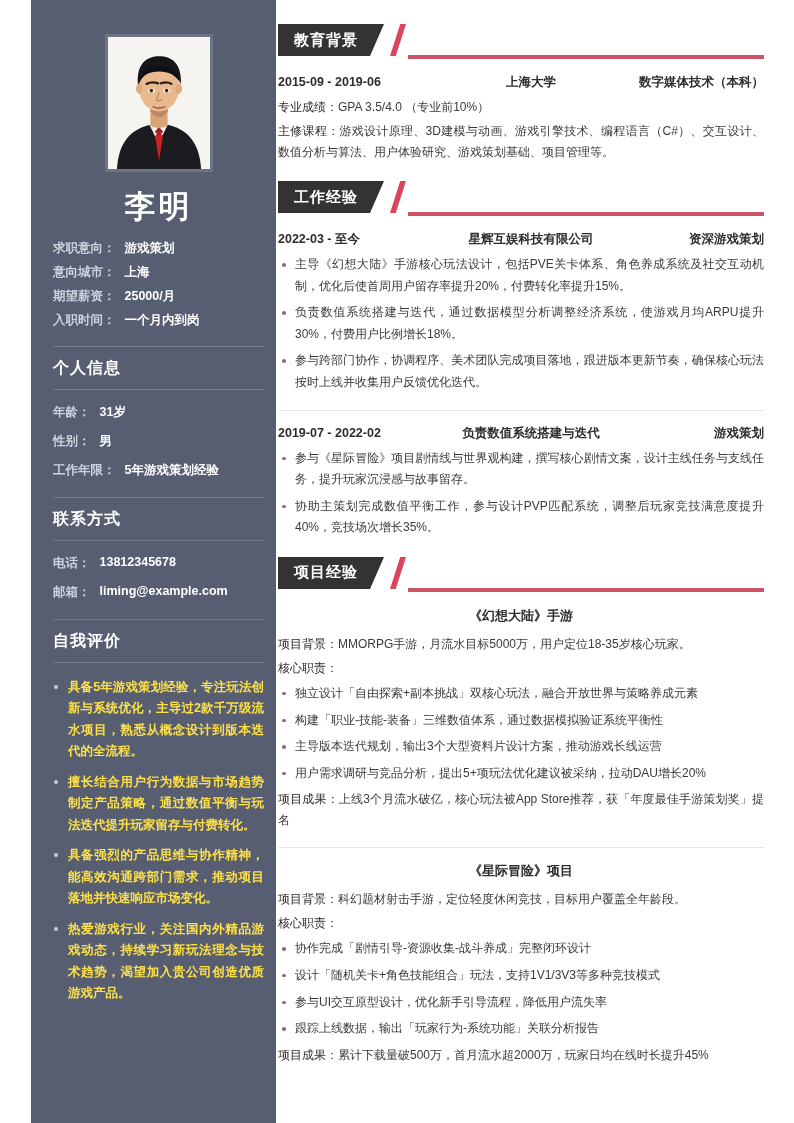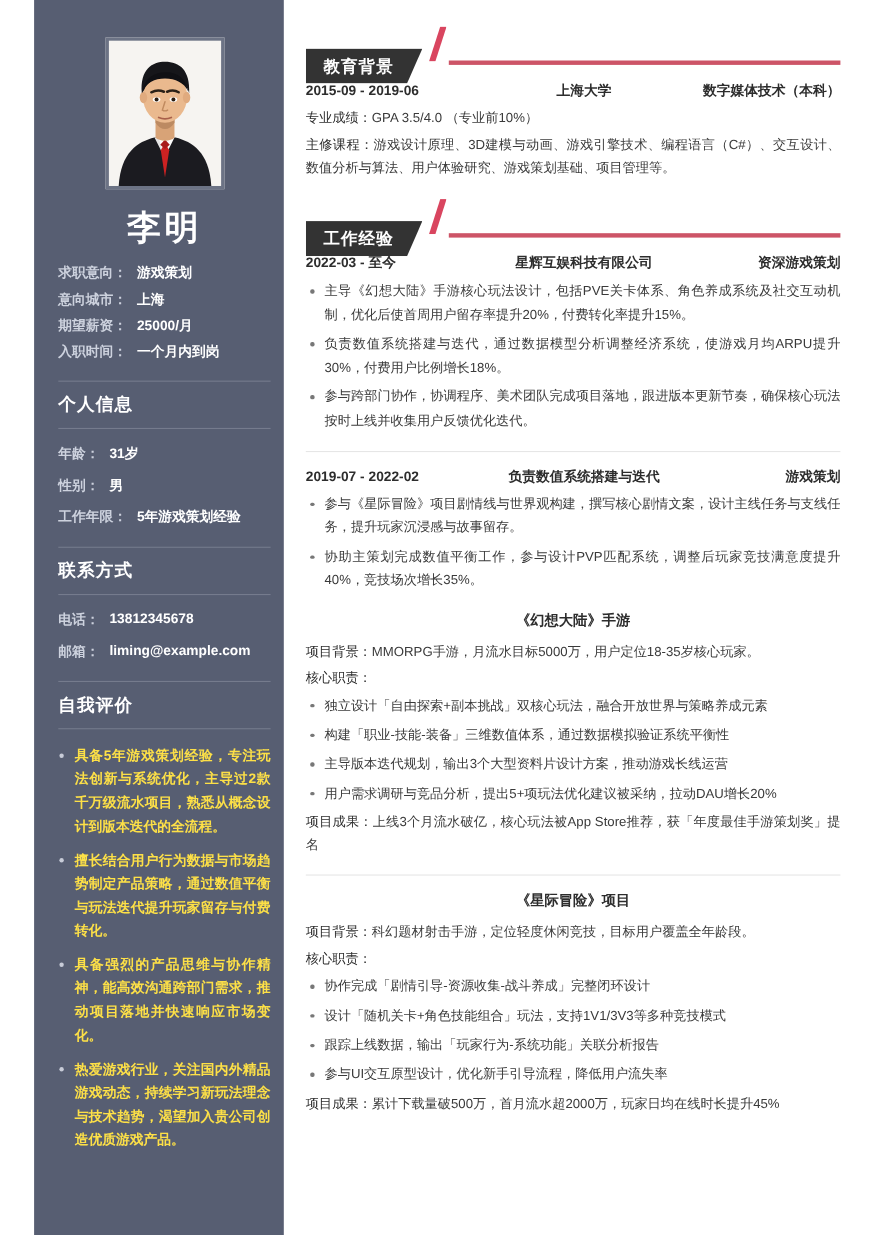--- a/index.html
+++ b/index.html
@@ -6,21 +6,21 @@
   html, body {
     width: 794px; height: 1123px;
     background: #ffffff;
     font-family: "Liberation Sans", "DejaVu Sans", sans-serif;
     -webkit-font-smoothing: antialiased;
   }
   .page { position: relative; width: 794px; height: 1123px; background:#fff; overflow:hidden; }
 
   
   .sidebar {
-    position: absolute; left: 31px; top: 0; width: 227px; height: 1123px;
+    position: absolute; left: 31px; top: 0; width: 245px; height: 1123px;
     background: #575e72;
     padding: 34px 12px 20px 22px;
   }
   .photo-wrap { display:flex; justify-content:center; }
   .photo {
     width: 108px; height: 138px; background:#f7f5f2;
     border: 3px solid #6c7385;
     position: relative; overflow: hidden;
   }
   .photo svg { display:block; width:100%; height:100%; }
@@ -58,21 +58,20 @@
 
   
   .main { position:absolute; left:278px; top:0; width:486px; padding-top:24px; }
 
   .sec-head { position:relative; height:36px; margin-bottom:14px; }
   .sec-head .badge {
     position:absolute; left:0; top:0; height:32px; min-width:106px;
     background:#333333; color:#ffffff; font-size:15px; font-weight:700;
     letter-spacing:1px; display:flex; align-items:center; padding:0 24px 0 16px;
     clip-path: polygon(0 0, 100% 0, calc(100% - 14px) 100%, 0 100%);
-    margin-top: 20px;
   }
   .sec-head .slash {
     position:absolute; top:0; height:32px; width:16px; background:#d9455f;
     clip-path: polygon(64% 0, 100% 0, 36% 100%, 0 100%);
   }
   .sec-head .rule {
     position:absolute; right:0; bottom:1px; height:4px; background:#cd5467;
   }
 
   .block { margin-bottom:16px; }
@@ -271,20 +270,25 @@
           <span class="c3">游戏策划</span>
         </div>
         <ul class="mlist">
           <li>参与《星际冒险》项目剧情线与世界观构建，撰写核心剧情文案，设计主线任务与支线任务，提升玩家沉浸感与故事留存。</li>
           <li>协助主策划完成数值平衡工作，参与设计PVP匹配系统，调整后玩家竞技满意度提升40%，竞技场次增长35%。</li>
         </ul>
       </div>
     </section>
 
     <section>
+      <div class="sec-head" style="margin-top:18px;">
+        <div class="badge">项目经验</div>
+        <div class="slash" style="left:112px;"></div>
+        <div class="rule" style="left:130px; right:0;"></div>
+      </div>
 
       <div class="block">
         <div class="proj-title">《幻想大陆》手游</div>
         <div class="line">
           <b>项目背景：</b><span>MMORPG手游，月流水目标5000万，用户定位18-35岁核心玩家。</span>
         </div>
         <div class="line">
           <b>核心职责：</b>
         </div>
         <ul class="mlist">
@@ -304,22 +308,22 @@
         <div class="proj-title">《星际冒险》项目</div>
         <div class="line">
           <b>项目背景：</b><span>科幻题材射击手游，定位轻度休闲竞技，目标用户覆盖全年龄段。</span>
         </div>
         <div class="line">
           <b>核心职责：</b>
         </div>
         <ul class="mlist">
           <li>协作完成「剧情引导-资源收集-战斗养成」完整闭环设计</li>
           <li>设计「随机关卡+角色技能组合」玩法，支持1V1/3V3等多种竞技模式</li>
+          <li>参与UI交互原型设计，优化新手引导流程，降低用户流失率</li>
           <li>跟踪上线数据，输出「玩家行为-系统功能」关联分析报告</li>
-          <li>参与UI交互原型设计，优化新手引导流程，降低用户流失率</li>
         </ul>
         <div class="line">
           <b>项目成果：</b><span>累计下载量破500万，首月流水超2000万，玩家日均在线时长提升45%</span>
         </div>
       </div>
     </section>
 
   </main>
 </div>
 

